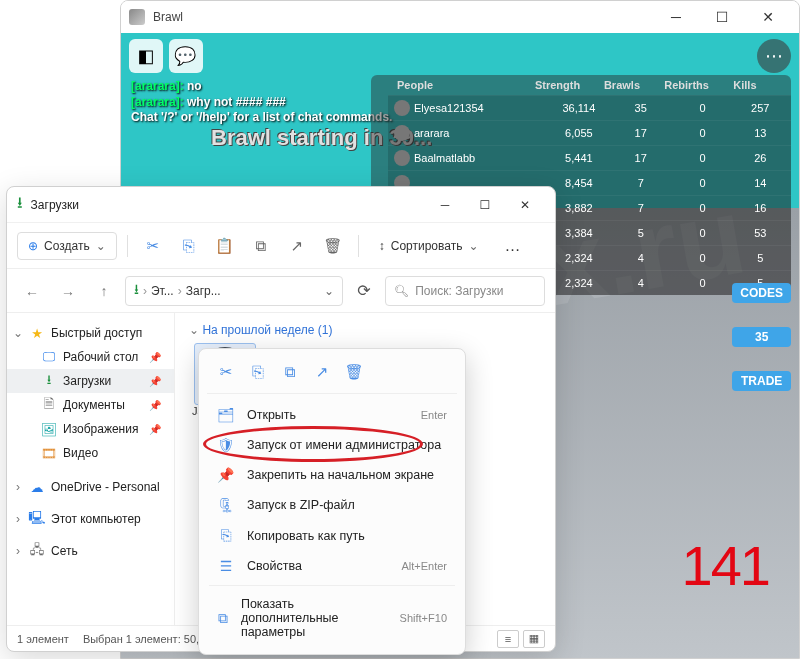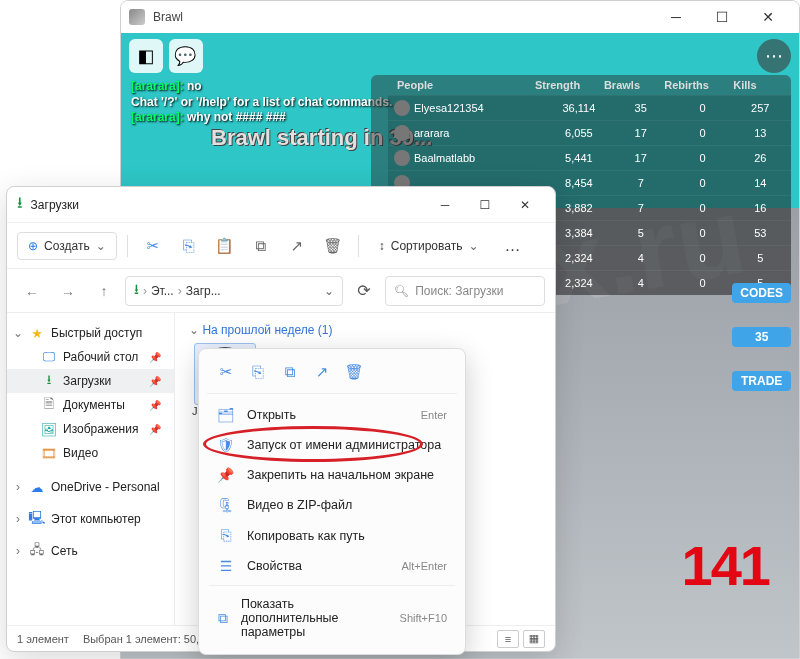--- a/index.html
+++ b/index.html
@@ -21,21 +21,21 @@
 .brawl-text { position: absolute; left: 90px; top: 92px; color: #e1e1e1; font-size: 22px; font-weight: bold; text-shadow: 1px 1px 0 #444, -1px -1px 0 #444; }
 .leaderboard { position: absolute; right: 8px; top: 42px; width: 420px; background: rgba(40,40,40,.45); border-radius: 6px; font-size: 11px; color: #fff; }
 .lb-head, .lb-row { display: grid; grid-template-columns: 20px 1.6fr .8fr .7fr .8fr .6fr; padding: 4px 6px; align-items: center; }
 .lb-head { font-weight: bold; color: #ddd; font-size: 11px; }
 .lb-row { background: rgba(0,0,0,.15); border-top: 1px solid rgba(255,255,255,.05); margin-left: 17px; }
 .lb-row .av { width: 16px; height: 16px; border-radius: 50%; background: #777; }
 .lb-row span { text-align: center; }
 .lb-row .name { text-align: left; white-space: nowrap; overflow: hidden; text-overflow: ellipsis; }
 .side-badges { position: absolute; right: 8px; top: 250px; display: flex; flex-direction: column; gap: 24px; }
 .side-badge { background: #3fa5e8; color: #fff; font-weight: bold; font-size: 12px; padding: 3px 8px; border-radius: 4px; text-align: center; }
-.big-num { position: absolute; right: 30px; bottom: 60px; color: #e30613; font-size: 56px; font-weight: 700; letter-spacing: -2px; }
+.big-num { position: absolute; right: 30px; bottom: 60px; color: #e30613; font-size: 56px; font-weight: 400; letter-spacing: -2px; }
 .watermark { position: absolute; left: 50%; top: 40%; transform: translate(-50%,-50%) rotate(-10deg); font-size: 110px; color: rgba(255,255,255,.12); font-weight: bold; pointer-events: none; white-space: nowrap; }
 
 
 .explorer { position: absolute; left: 6px; top: 186px; width: 550px; height: 466px; background: #fff; border: 1px solid #d0d0d0; border-radius: 8px; box-shadow: 0 8px 30px rgba(0,0,0,.15); display: flex; flex-direction: column; }
 .exp-titlebar { height: 36px; display: flex; align-items: center; padding: 0 10px; border-bottom: 1px solid #f0f0f0; }
 .exp-titlebar .dl-ico { color: #1a8f3c; margin-right: 8px; font-size: 16px; }
 .exp-titlebar .title { font-size: 12px; color: #222; flex: 1; }
 .exp-titlebar .win-btn { width: 40px; height: 28px; font-size: 12px; }
 .exp-toolbar { height: 46px; display: flex; align-items: center; padding: 0 10px; gap: 6px; border-bottom: 1px solid #eee; }
 .tb-btn { padding: 6px 10px; border-radius: 4px; font-size: 12px; color: #333; display: flex; align-items: center; gap: 6px; }
@@ -101,22 +101,22 @@
   </div>
   <div class="roblox-body">
     <div class="watermark">1Roblox.ru</div>
     <div class="gamehud-left">
       <div class="hud-sq">◧</div>
       <div class="hud-sq">💬</div>
     </div>
     <div class="hud-more">⋯</div>
     <div class="chat-area">
       <div><span class="user">[ararara]:</span><span> no</span></div>
+      <div><span class="user">[ararara]:</span><span> why not #### ###</span></div>
       <div>Chat '/?' or '/help' for a list of chat commands.</div>
-      <div><span class="user">[ararara]:</span><span> why not #### ###</span></div>
     </div>
     <div class="brawl-text">Brawl starting in 39...</div>
     <div class="leaderboard">
       <div class="lb-head">
         <span></span>
         <span class="name">People</span>
         <span>Strength</span>
         <span>Brawls</span>
         <span>Rebirths</span>
         <span>Kills</span>
@@ -333,21 +333,21 @@
       <span class="ico">🛡</span>
       <span>Запуск от имени администратора</span>
     <div class="red-ring" style="left:-4px; top:-4px"></div>
   </div>
   <div class="ctx-item">
       <span class="ico">📌</span>
       <span>Закрепить на начальном экране</span>
     </div>
   <div class="ctx-item">
       <span class="ico">🗜</span>
-      <span>Видео в ZIP-файл</span>
+      <span>Запуск в ZIP-файл</span>
     </div>
   <div class="ctx-item">
       <span class="ico">⎘</span>
       <span>Копировать как путь</span>
     </div>
   <div class="ctx-item">
       <span class="ico">☰</span>
       <span>Свойства</span>
       <span class="sc">Alt+Enter</span>
     </div>

